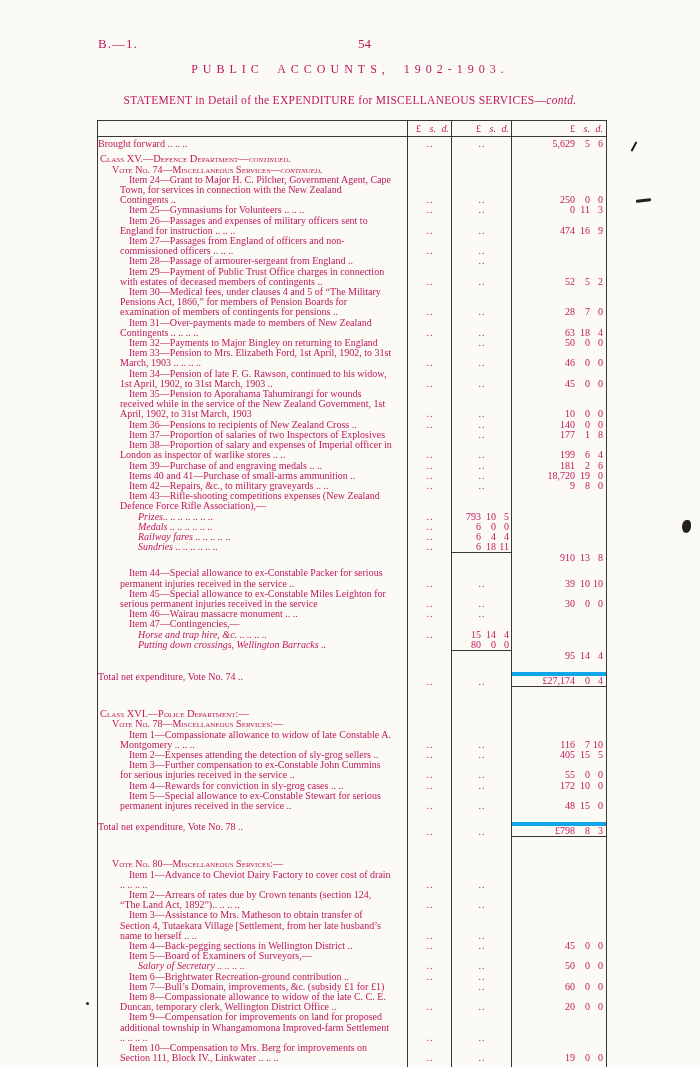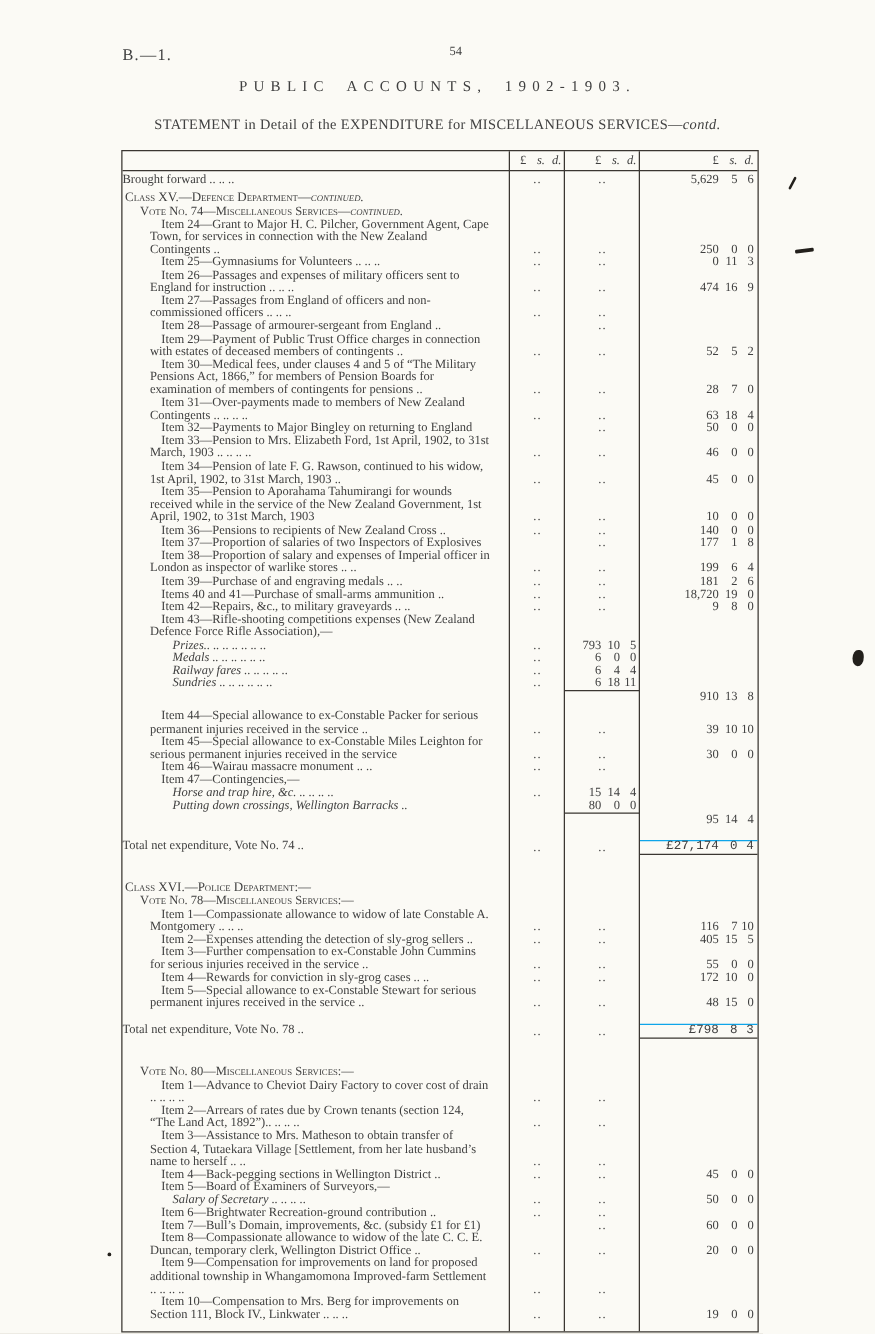--- a/index.html
+++ b/index.html
@@ -1,23 +1,23 @@
 <!DOCTYPE html>
 <html><head>
 <meta charset="utf-8">
 <style>
   html,body { margin:0; padding:0; background:#d8d5cd; }
   .page {
     position:relative; width:700px; height:1067px; margin:0 auto;
-    background:#fbfaf5; color:#404040; overflow:hidden;
+    background:#fbfaf5; color:#be185d; overflow:hidden;
     font-family:"Liberation Serif","DejaVu Serif",serif;
   }
   
   .doc-ref { position:absolute; left:98px; top:36px; font-size:13px; letter-spacing:1px; }
-  .page-number { position:absolute; left:0; right:0; top:36px; text-align:center; font-size:10px;margin-left:29px; }
+  .page-number { position:absolute; left:0; right:0; top:36px; text-align:center; font-size:13px;margin-left:29px; }
   .doc-title { position:absolute; left:0; right:0; top:62px; text-align:center;
                font-size:12px; letter-spacing:5px; word-spacing:6px; }
   .doc-subtitle { position:absolute; left:0; right:0; top:94px; text-align:center; font-size:11.5px; letter-spacing:0.3px; }
   .doc-subtitle i { font-style:italic; }
   
   .table-wrap {
     position:absolute; left:97px; top:120px; width:508px;
     border:1px solid #3a3631; font-size:10px; line-height:10.2px;
   }
   .colline { position:absolute; top:0; bottom:0; width:1px; background:#3a3631; z-index:2; }
@@ -37,21 +37,21 @@
   .nil { width:100%; text-align:center; letter-spacing:1px; }
   
   .class-heading .desc { padding-left:2px; font-variant:small-caps; font-size:10.4px; }
   .vote-heading .desc  { padding-left:14px; font-variant:small-caps; }
   .item .desc    { padding-left:22px; text-indent:9px; }
   .subitem .desc { padding-left:40px;font-style:italic; }
   .center .desc, .total .desc { padding-left:0; text-indent:0; }
   .sum { min-height:11px; }
   .total { padding:2px 0; }
   .c2rule .c2 { border-top:1px solid #3a3631; }
-  .c3rule .c3 { border-top:1px solid #0ea5e9;font-family:Liberation Mono, monospace; }
+  .c3rule .c3 { border-top:4px solid #0ea5e9; }
   .c3rule-below .c3 { border-bottom:1px solid #3a3631; }
   .spacer-sm { height:5px; } .spacer { height:9px; } .spacer-lg { height:20px; }
   
   .artifact { position:absolute; background:#23201c; z-index:5; }
   .art-slash { left:633px; top:141px; width:2px; height:11px; transform:rotate(28deg); border-radius:1px; }
   .art-dash  { left:636px; top:199px; width:15px; height:2.5px; transform:rotate(-7deg); border-radius:1px; }
   .art-blob  { left:682px; top:520px; width:9px; height:13px; border-radius:55% 40% 60% 50%; }
   .art-dot   { left:86px;  top:1002px; width:3px; height:3px; border-radius:50%; }
 </style>
 </head>

